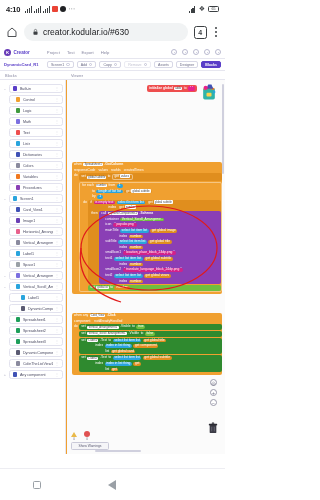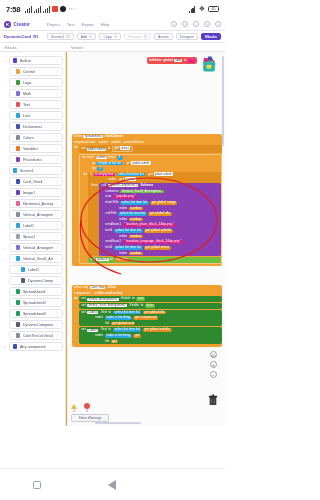--- a/index.html
+++ b/index.html
@@ -181,21 +181,21 @@
   .nav-tri { width:0;height:0;border-top:5px solid transparent;border-bottom:5px solid transparent;
              border-right:8px solid #9aa0a6; }
   .nav-pill { width:9px;height:9px; }
 </style>
 </head>
 <body>
 
 <div class="phone">
 
   <div class="statusbar">
-    <div class="sb-time">7:58</div>
+    <div class="sb-time">4:10</div>
     <div class="sb-mid">
       <span class="sig">
           <i></i>
           <i></i>
           <i></i>
           <i></i>
         </span>
       <span class="sig">
           <i></i>
           <i></i>
@@ -217,20 +217,38 @@
           <i></i>
           <i></i>
           <i></i>
           <i></i>
         </span>
       <span style="font-size:7px;color:#3c4043">❖</span>
       <span class="batt">65</span>
     </div>
   </div>
 
+  <div class="browserbar">
+    <svg class="home-ic" viewBox="0 0 24 24">
+      <path d="M4 11 L12 4 L20 11 L20 21 L4 21 Z" fill="none" stroke="#3c4043" stroke-width="1.8"></path>
+    </svg>
+    <div class="urlpill">
+      <svg width="7" height="8" viewBox="0 0 24 24">
+        <rect x="5" y="10" width="14" height="11" rx="2" fill="#3c4043"></rect>
+        <path d="M8 10 V7 a4 4 0 0 1 8 0 v3" fill="none" stroke="#3c4043" stroke-width="2"></path>
+      </svg>
+      <span class="url-text">creator.kodular.io/#630</span>
+    </div>
+    <div class="tabcount">4</div>
+    <div class="kebab">
+        <span></span>
+        <span></span>
+        <span></span>
+      </div>
+  </div>
 
   <div class="kheader">
     <div class="klogo">
       <span class="klogo-mark">K</span>
       <span class="klogo-txt">Creator</span>
     </div>
     <div class="kmenu">
       <span>Project</span>
       <span>Test</span>
       <span>Export</span>

